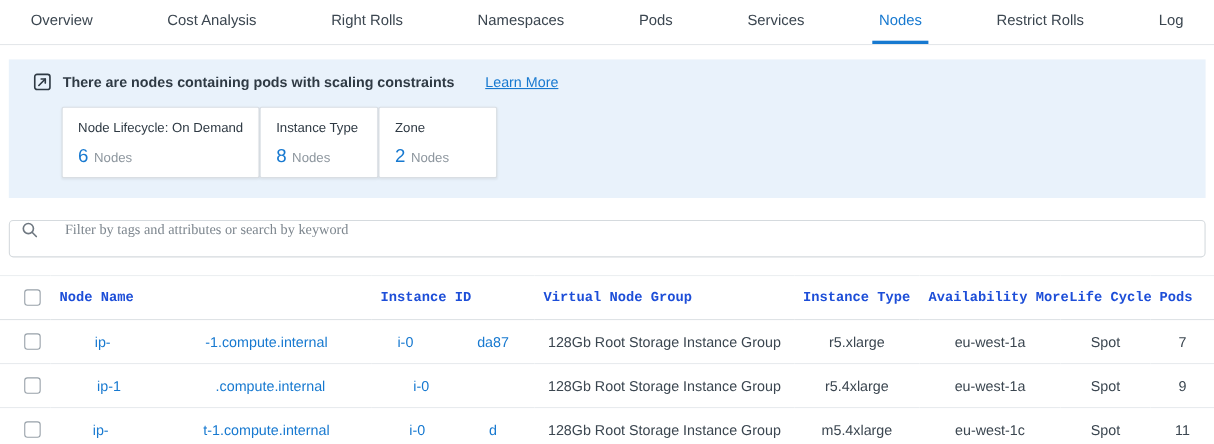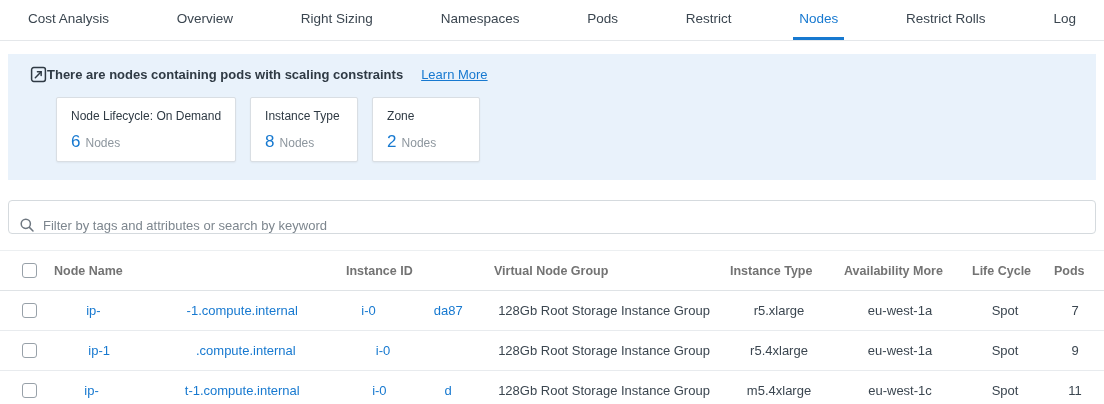--- a/index.html
+++ b/index.html
@@ -17,69 +17,69 @@
     padding:0 22px; border-bottom:1px solid #e4e7ea; background:#fff;
   }
   .tab {
     display:flex; align-items:center; padding:0 6px; cursor:pointer;
     font-size:13.5px; color:#3b4650; border-bottom:3px solid transparent; white-space:nowrap;
   }
   .tab.active { color:var(--accent); border-bottom-color:var(--accent); }
 
   
   .banner { margin:13px 8px 0; background:var(--banner-bg); padding:12px 0 18px; }
-  .banner-head { display:flex; align-items:center; padding-left:22px; }
+  .banner-head { display:flex; align-items:center; gap:10px; padding-left:22px; }
   .banner-msg { font-size:13px; font-weight:bold; color:#2f3a44; }
   .banner-link { font-size:13px; color:var(--accent); text-decoration:underline; cursor:pointer; margin-left:18px; }
-  .cards { display:flex; gap:14px; margin:14px 0 0 48px;align-items:flex-end; }
+  .cards { display:flex; margin:14px 0 0 48px;align-items:flex-end; }
   .card {
     background:#fff; border:1px solid #d9dee3; border-radius:2px;
     padding:11px 14px 9px; min-width:108px; box-shadow:0 1px 2px rgba(0,0,0,.05); cursor:pointer;
   }
   .card-title { font-size:12px; color:#2f3a44; margin-bottom:9px; white-space:nowrap; }
   .card-count { font-size:17px; color:var(--accent); }
   .card-unit { font-size:12px; color:#8d969e; margin-left:5px; }
 
   
   .searchbar {
     margin:20px 8px 0; height:34px; background:#fff;
     border:1px solid #d5dade; border-radius:4px;
-    display:flex; align-items:flex-end; gap:8px; padding:0 10px;
+    display:flex; align-items:flex-start; gap:24px; padding:0 10px;font-family:Liberation Serif, serif;
   }
   .search-input { border:0; outline:0; flex:1; font-size:13px; color:#3b4650; font-family:inherit; background:transparent; }
   .search-input::placeholder { color:#7d868e; }
 
   
   .table-wrap { margin-top:16px; }
   table { width:100%; border-collapse:collapse; font-size:13px; color:#3b4650; table-layout:fixed; }
   thead th {
-    text-align:left; font-weight:bold; font-size:12.5px; color:#737373;
-    padding:12px 8px; border-top:1px solid #eceff1; border-bottom:1px solid #dfe3e6; white-space:nowrap;
+    text-align:left; font-weight:bold; font-size:12.5px; color:#1d4ed8;
+    padding:12px 8px; border-top:1px solid #eceff1; border-bottom:1px solid #dfe3e6; white-space:nowrap;font-family:Liberation Mono, monospace;
   }
   tbody td { padding:12px 8px; border-bottom:1px solid #e8ebee; white-space:nowrap; overflow:hidden;text-align:center; }
   .col-check { width:46px; }
   th.check-cell, td.check-cell { padding-left:22px; }
   .checkbox {
     width:15px; height:15px; border:1px solid #98a1a9; border-radius:3px;
     background:#fff; display:block; cursor:pointer;
   }
   .link { color:var(--accent); text-decoration:none; cursor:pointer; }
   .gap-name { display:inline-block; width:86px; }
   .gap-id { display:inline-block; width:58px; }
 </style>
 </head>
 <body style="--accent: #1779d0; --banner-bg: #e9f2fb;">
 
 <nav class="tabbar">
+  <div class="tab">Overview</div>
   <div class="tab">Cost Analysis</div>
-  <div class="tab">Overview</div>
-  <div class="tab">Right Sizing</div>
+  <div class="tab">Right Rolls</div>
   <div class="tab">Namespaces</div>
   <div class="tab">Pods</div>
-  <div class="tab">Restrict</div>
+  <div class="tab">Services</div>
   <div class="tab active">Nodes</div>
   <div class="tab">Restrict Rolls</div>
   <div class="tab">Log</div>
 </nav>
 
 <section class="banner">
   <div class="banner-head">
     <span style="display:flex;">
       <svg width="17" height="17" viewBox="0 0 16 16" fill="none" stroke="#2f3a44" stroke-width="1.4" stroke-linecap="round" stroke-linejoin="round">
         <rect x="1.5" y="1.5" width="13" height="13" rx="2"></rect>

